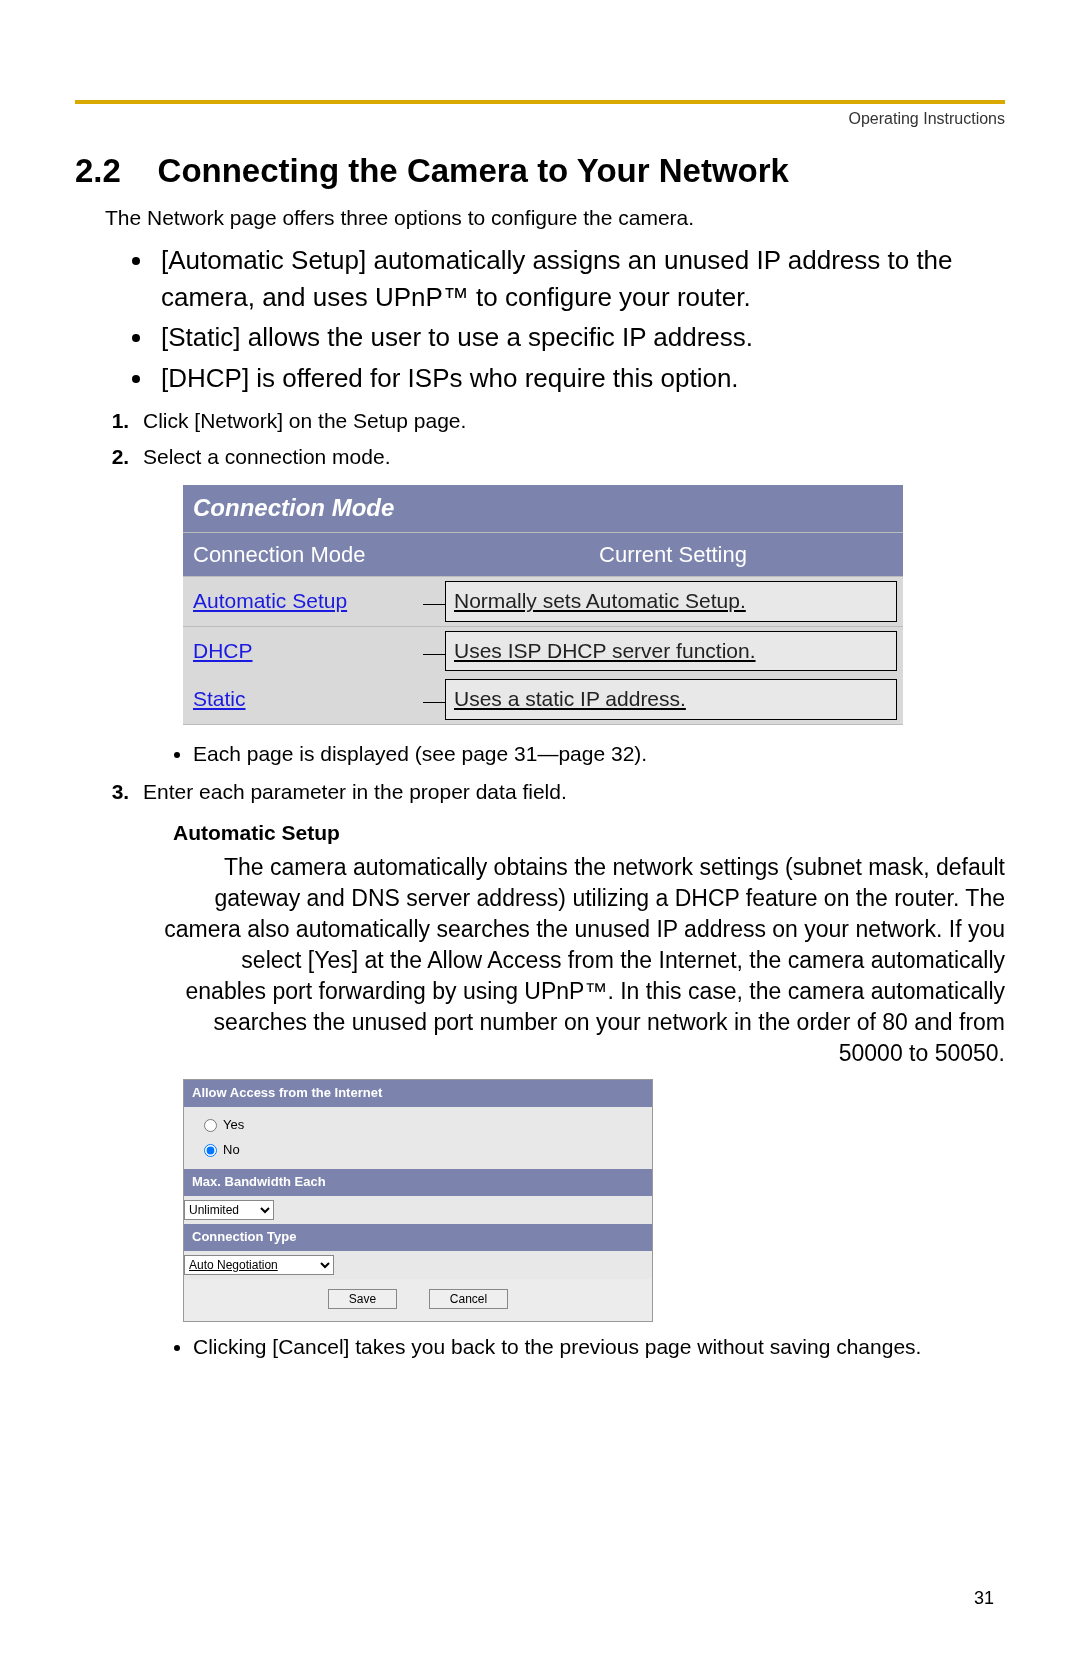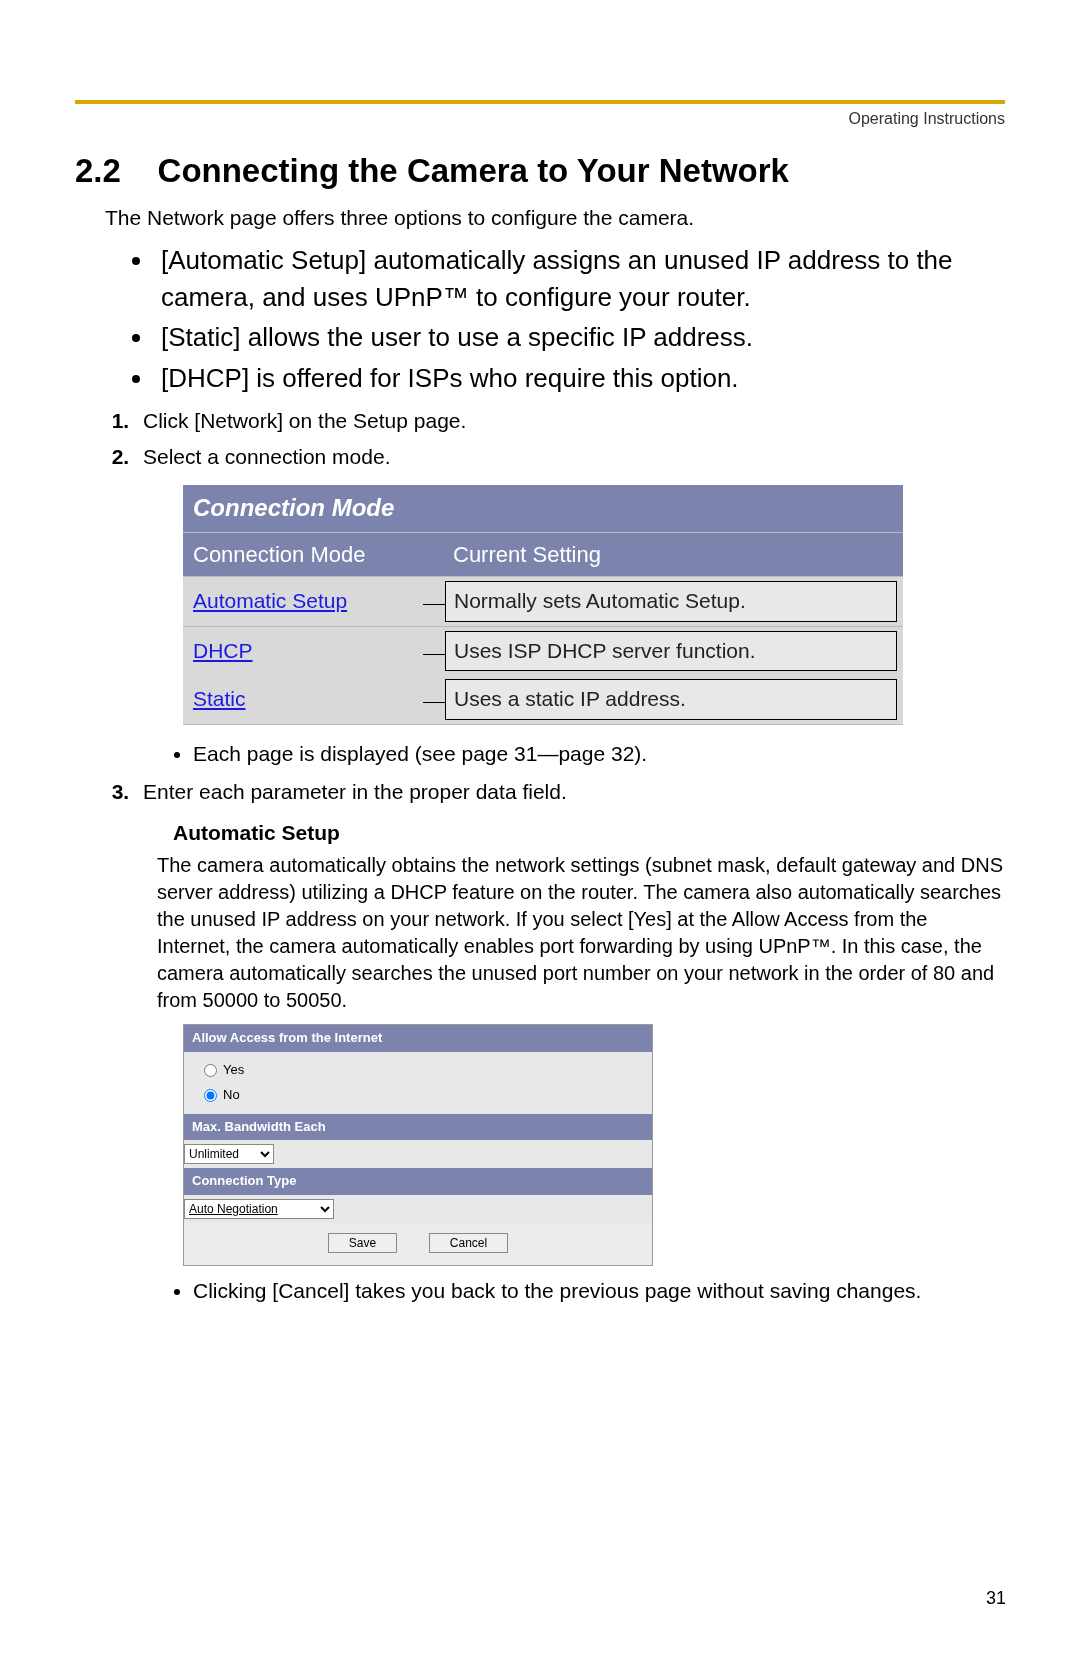--- a/index.html
+++ b/index.html
@@ -88,21 +88,21 @@
     }
     .conn-head-row {
       display: flex;
     }
     .conn-head-cell {
       background: #7c84ad;
       color: #fff;
       font-size: 22px;
       padding: 6px 10px;
       border-bottom: 1px solid #bcbcbc;
-      text-align: left;
+      text-align: center;
     }
     .conn-head-cell.left { width: 260px; text-align: left; }
     .conn-head-cell.right { flex: 1; }
     .conn-row {
       display: flex;
       align-items: center;
       border-bottom: 1px solid #bcbcbc;
     }
     .conn-link-cell {
       width: 240px;
@@ -115,37 +115,39 @@
     }
     .conn-line {
       border-top: 1px solid #000;
       flex: 0 0 22px;
       height: 0;
       margin-top: 6px;
     }
     .conn-desc-cell {
       flex: 1;
       padding: 4px 6px 4px 0;
+      text-decoration: underline;
     }
     .conn-desc-box {
       border: 1px solid #000;
       background: #e8e8e8;
       font-size: 21px;
       padding: 4px 8px;
       color: #222;
     }
     .subhead {
       font-weight: bold;
       font-size: 21px;
       margin: 10px 0 4px 30px;
     }
     .para {
-      font-size: 20px;
+      font-size: 23px;
       line-height: 1.35;
       margin: 0 0 10px 14px;
+      text-align: right;
     }
     
     .settings-panel {
       width: 470px;
       margin: 10px 0 10px 40px;
       border: 1px solid #999;
       background: #e8e8e8;
       font-size: 13px;
     }
     .settings-header {
@@ -184,21 +186,21 @@
       font-size: 12px;
       padding: 2px 20px;
       margin: 0 14px;
       background: #efefef;
       border: 1px solid #888;
       cursor: pointer;
     }
     .page-number {
       position: absolute;
       bottom: 60px;
-      right: 74px;
+      right: 86px;
       font-size: 18px;
     }
   </style>
 </head>
 <body>
 
 <div class="page">
 
   <div class="header-rule"></div>
   <div class="header-right">Operating Instructions</div>

